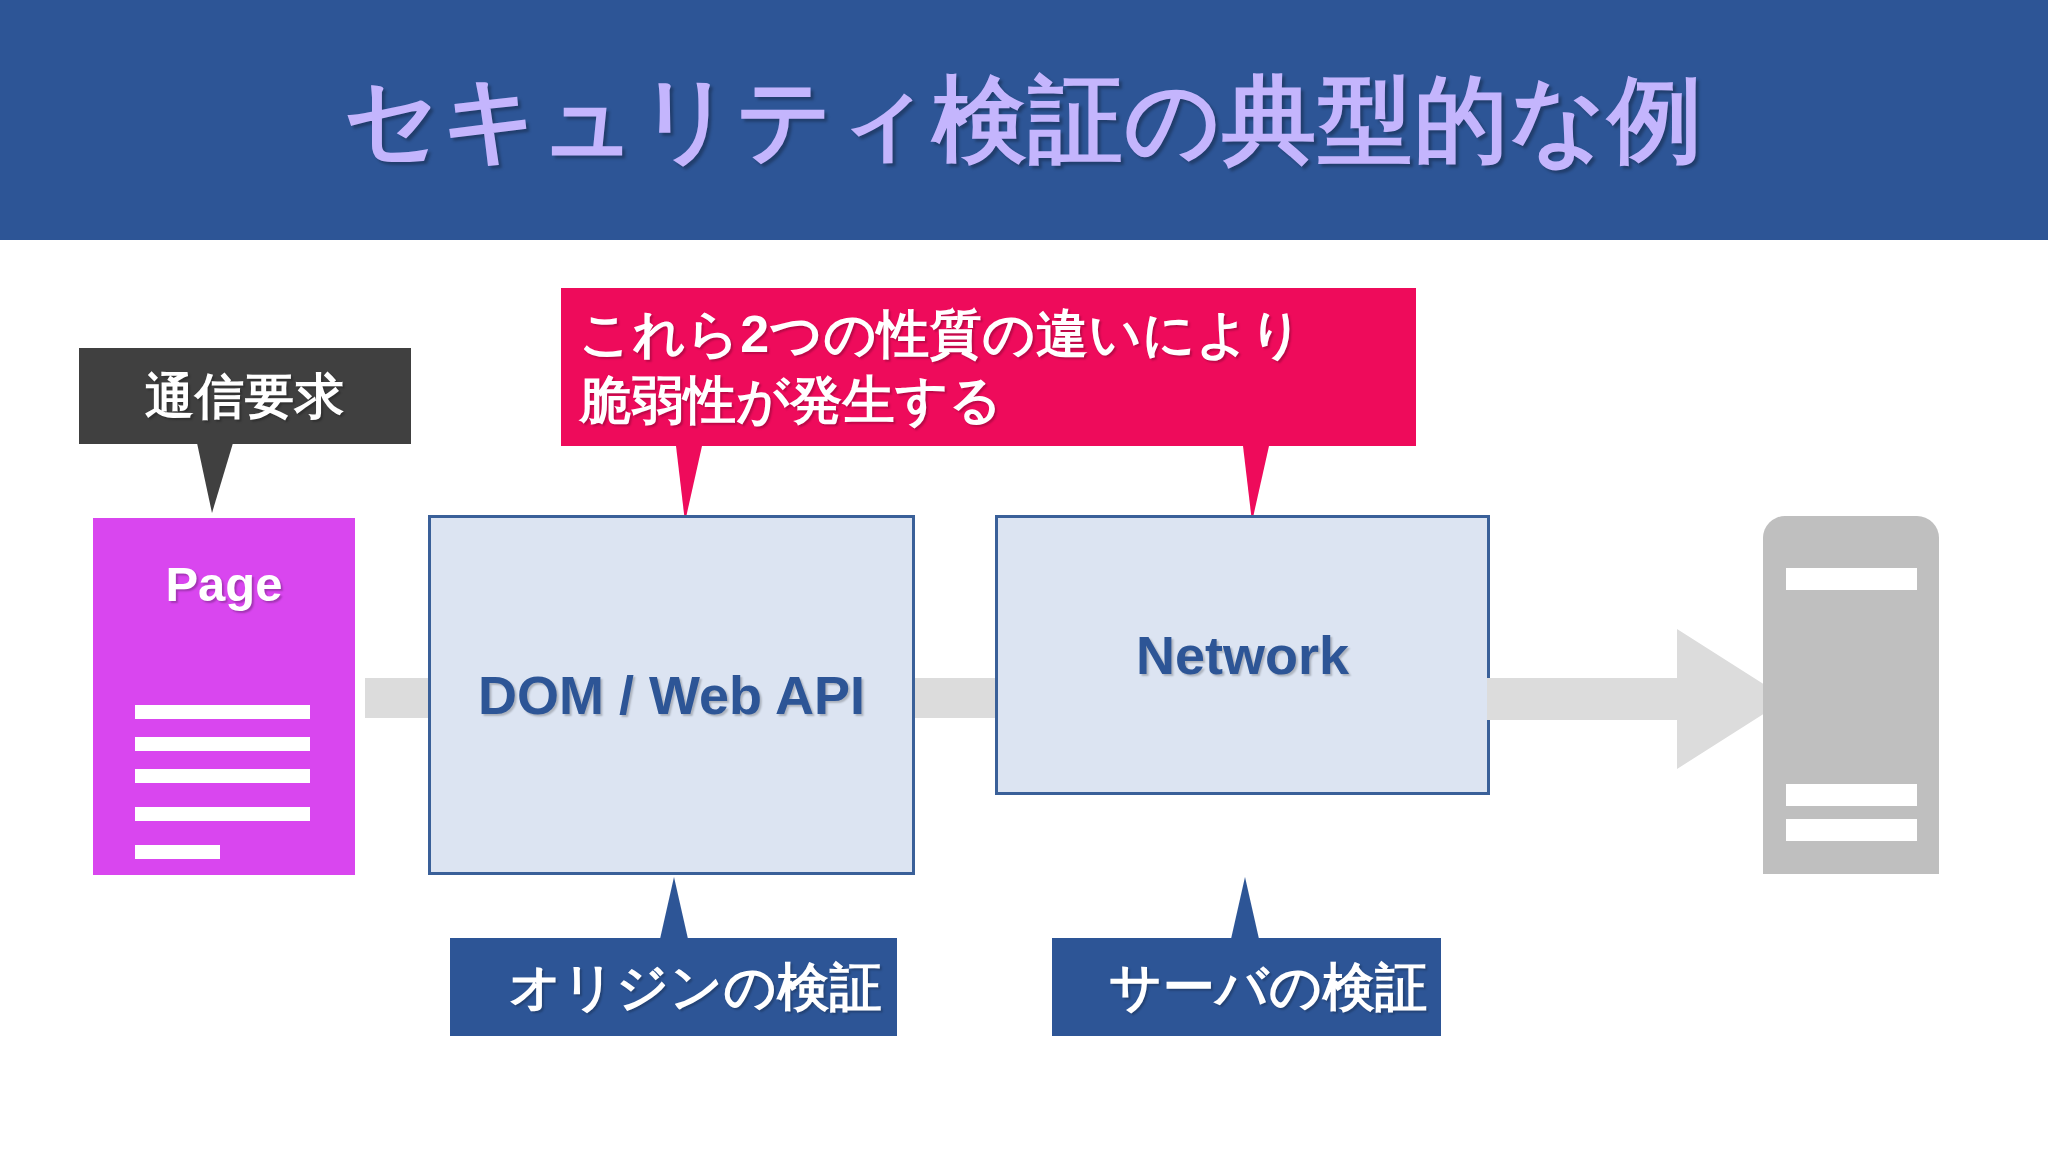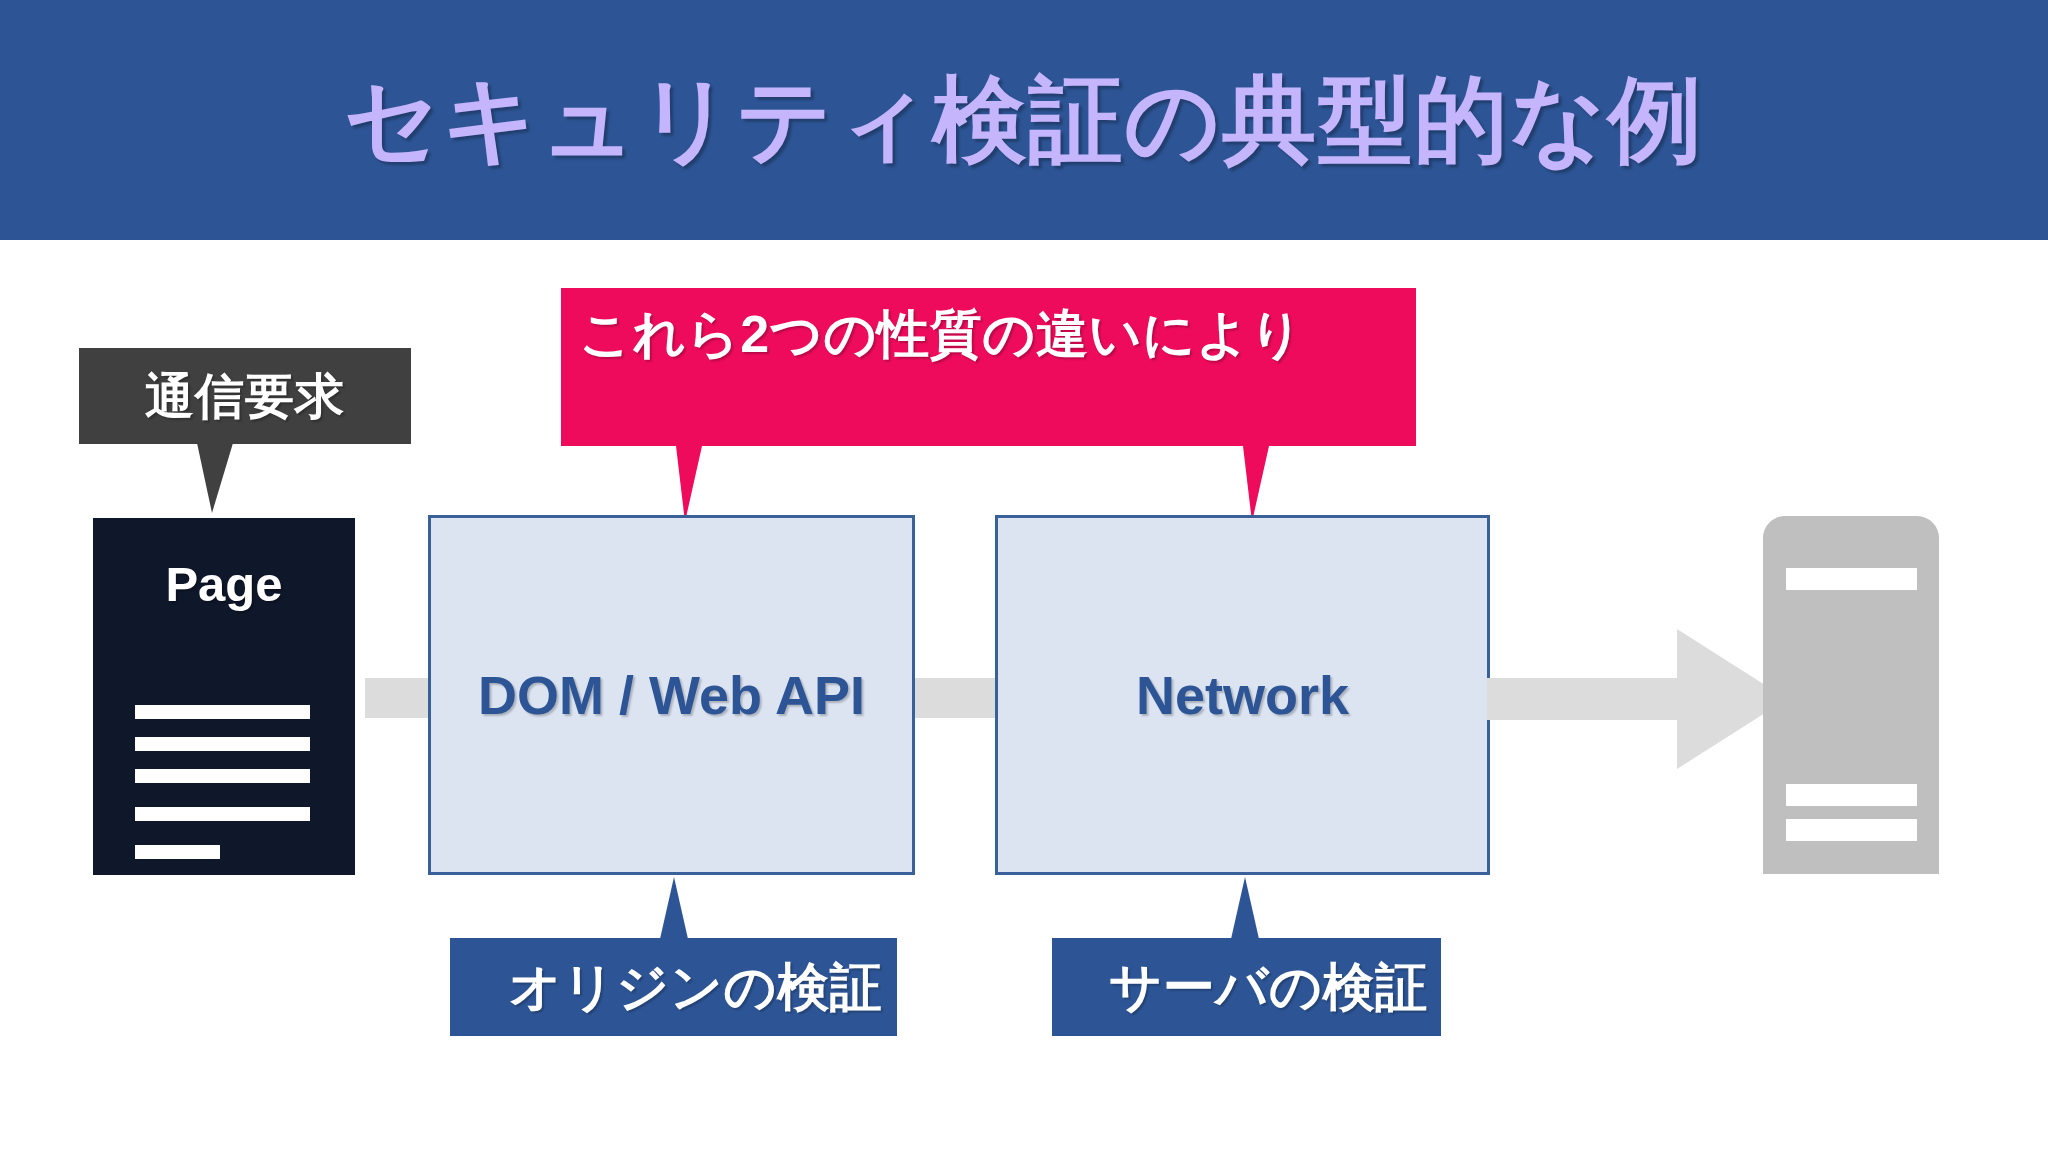--- a/index.html
+++ b/index.html
@@ -49,21 +49,21 @@
     white-space: nowrap;
   }
 
   
   #page-doc {
     position: absolute;
     left: 93px;
     top: 518px;
     width: 262px;
     height: 357px;
-    background: #0f172a;
+    background: #d946ef;
   }
   #page-doc-label {
     position: absolute;
     left: 0;
     top: 38px;
     width: 262px;
     text-align: center;
     color: #ffffff;
     font-size: 49px;
     font-weight: 700;
@@ -184,21 +184,21 @@
   #box-dom {
     left: 428px;
     top: 515px;
     width: 487px;
     height: 360px;
   }
   #box-network {
     left: 995px;
     top: 515px;
     width: 495px;
-    height: 360px;
+    height: 280px;
   }
 
   
   .bottom-callout {
     position: absolute;
     background: #2D5596;
     display: flex;
     align-items: center;
     justify-content: center;
     height: 98px;
@@ -257,20 +257,21 @@
     <div id="page-title">セキュリティ検証の典型的な例</div>
   </div>
 
   <div id="callout-request">
     <span id="callout-request-text">通信要求</span>
   </div>
   <div id="callout-request-tail"></div>
 
   <div id="callout-pink">
     <div class="pink-line">これら2つの性質の違いにより</div>
+    <div class="pink-line">脆弱性が発生する</div>
   </div>
   <div class="pink-tail" id="pink-tail-left"></div>
   <div class="pink-tail" id="pink-tail-right"></div>
 
   <div class="connector" id="connector-page-dom"></div>
   <div class="connector" id="connector-dom-net"></div>
 
   <div id="page-doc">
     <div id="page-doc-label">Page</div>
     <div class="doc-line l1"></div>

